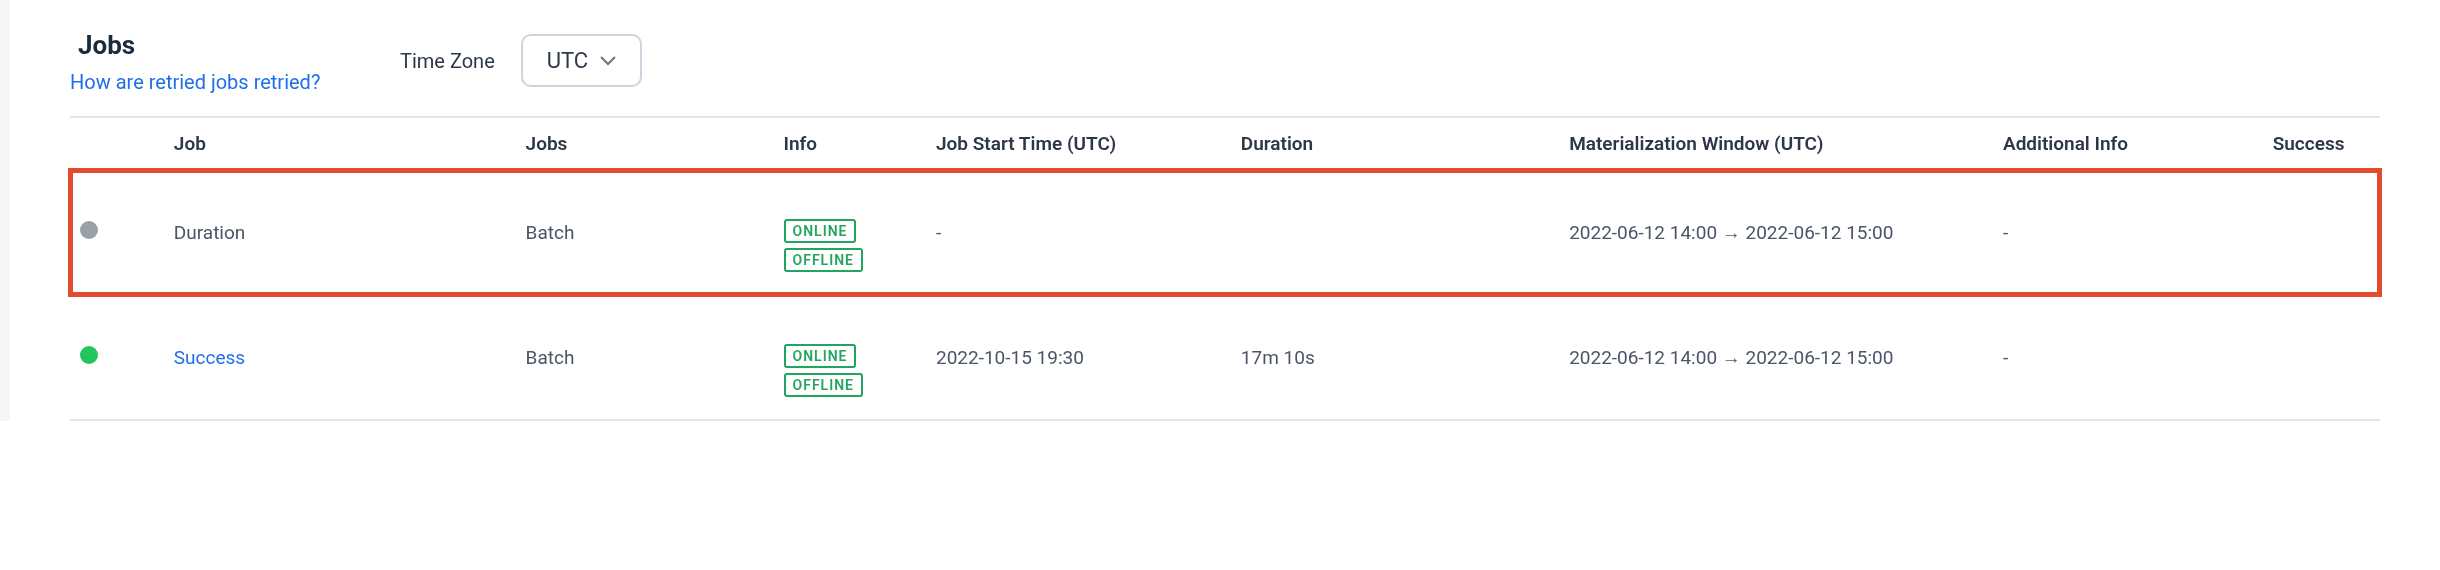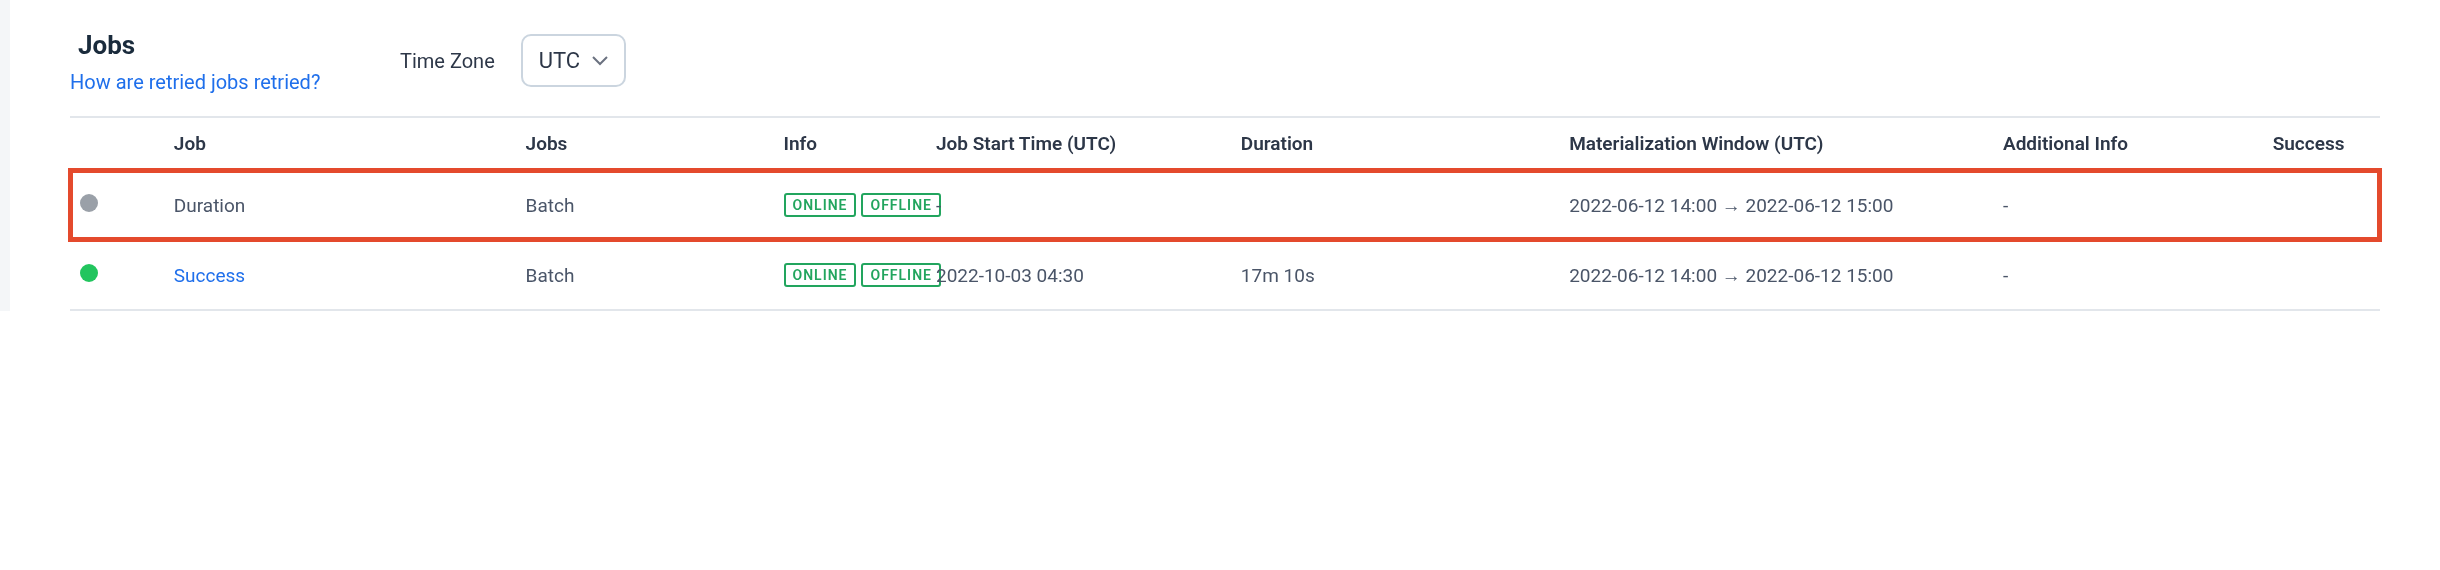--- a/index.html
+++ b/index.html
@@ -51,21 +51,21 @@
     font-size: 20px;
     color: #2d3748;
     text-align: right;
   }
   .tz-select {
     display: inline-flex;
     align-items: center;
     gap: 12px;
     border: 2px solid #cbd5df;
     border-radius: 10px;
-    padding: 12px 16px;
+    padding: 12px 24px;
     font-size: 22px;
     color: #2d3748;
     background: #fff;
     cursor: pointer;
   }
   .tz-select svg { width: 16px; height: 10px; fill: #6b7280; }
 
   table.jobs {
     width: 100%;
     border-collapse: collapse;
@@ -102,21 +102,21 @@
 
   .status-dot {
     width: 18px; height: 18px; border-radius: 50%;
     display: inline-block;
   }
   .dot-gray { background:#9aa0a8; }
   .dot-green { background:#22c55e; }
 
   .job-link { color:#1f6feb; text-decoration:none; }
 
-  .store-badges { display:flex; flex-direction:row; gap:5px; }
+  .store-badges { display:flex; flex-direction:column; gap:5px;margin-top:26px; }
   .store-badge {
     display:inline-block;
     border:2px solid #22a55e;
     color:#22a55e;
     font-size:14px;
     letter-spacing: 1px;
     padding: 2px 7px;
     border-radius:3px;
     font-weight:600;
     width: fit-content;
@@ -194,21 +194,21 @@
           <tr>
             <td><span class="status-dot dot-green"></span></td>
             <td><a href="#" class="job-link">Success</a></td>
             <td>Batch</td>
             <td>
               <div class="store-badges">
                 <span class="store-badge">ONLINE</span>
                 <span class="store-badge">OFFLINE</span>
               </div>
             </td>
-            <td>2022-10-03 04:30</td>
+            <td>2022-10-15 19:30</td>
             <td>17m 10s</td>
             <td class="text-muted">2022-06-12 14:00 → 2022-06-12 15:00</td>
             <td>-</td>
             <td></td>
           </tr>
         </tbody>
     </table>
   </div>
 </div>
 

